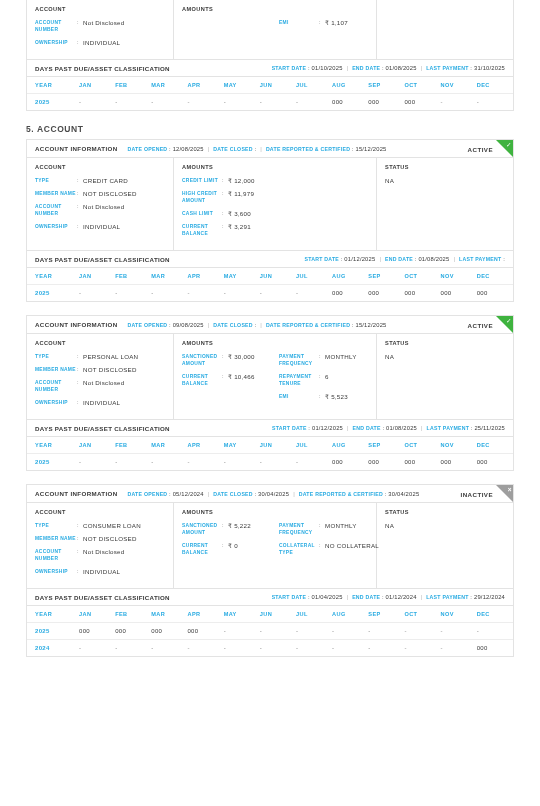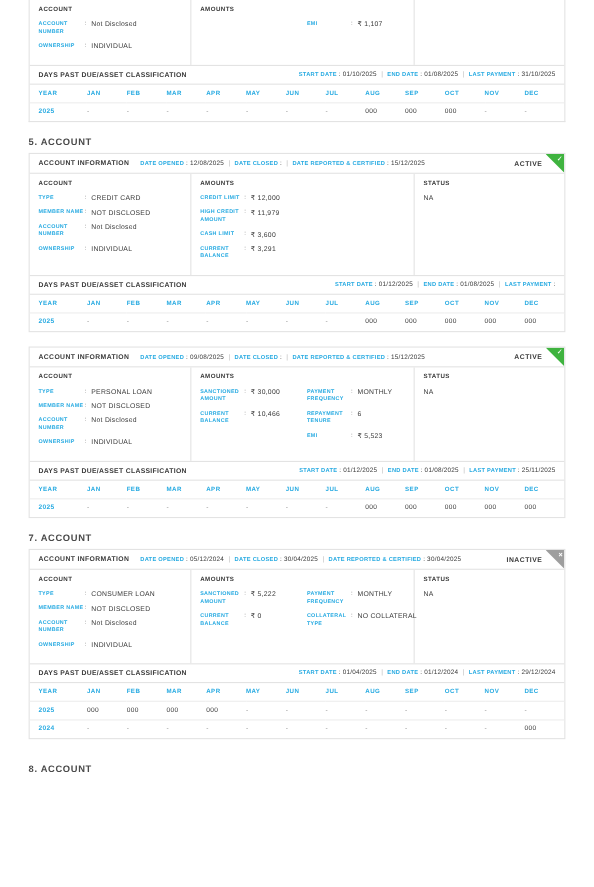--- a/index.html
+++ b/index.html
@@ -487,21 +487,20 @@
               <td class="cm">000</td>
               <td class="cm">000</td>
               <td class="cm">000</td>
               <td class="cm">000</td>
               <td class="cm">000</td>
             </tr>
           </tbody>
     </table>
   </div>
 <div class="gap"></div>
-  <div class="sec-title">7. ACCOUNT</div>
   <div class="card" style="margin-top: 0px;">
     <div class="card-head">
       <span class="ci-title">ACCOUNT INFORMATION</span>
       <span style="width:10px"></span>
       <span class="hd-field">
         <span class="hd-lab">DATE OPENED</span>
         <span class="hd-val"> : 05/12/2024</span>
       </span>
       <span class="hd-sep">|</span>
       <span class="hd-field">
@@ -650,14 +649,13 @@
               <td class="cm"><span class="dash">-</span></td>
               <td class="cm">000</td>
             </tr>
           </tbody>
     </table>
   </div>
 <div class="gap"></div>
     </div>
 
   <div class="gap-sm"></div>
-  <div class="sec-title">8. ACCOUNT</div>
 </div>
 
 </body></html>

